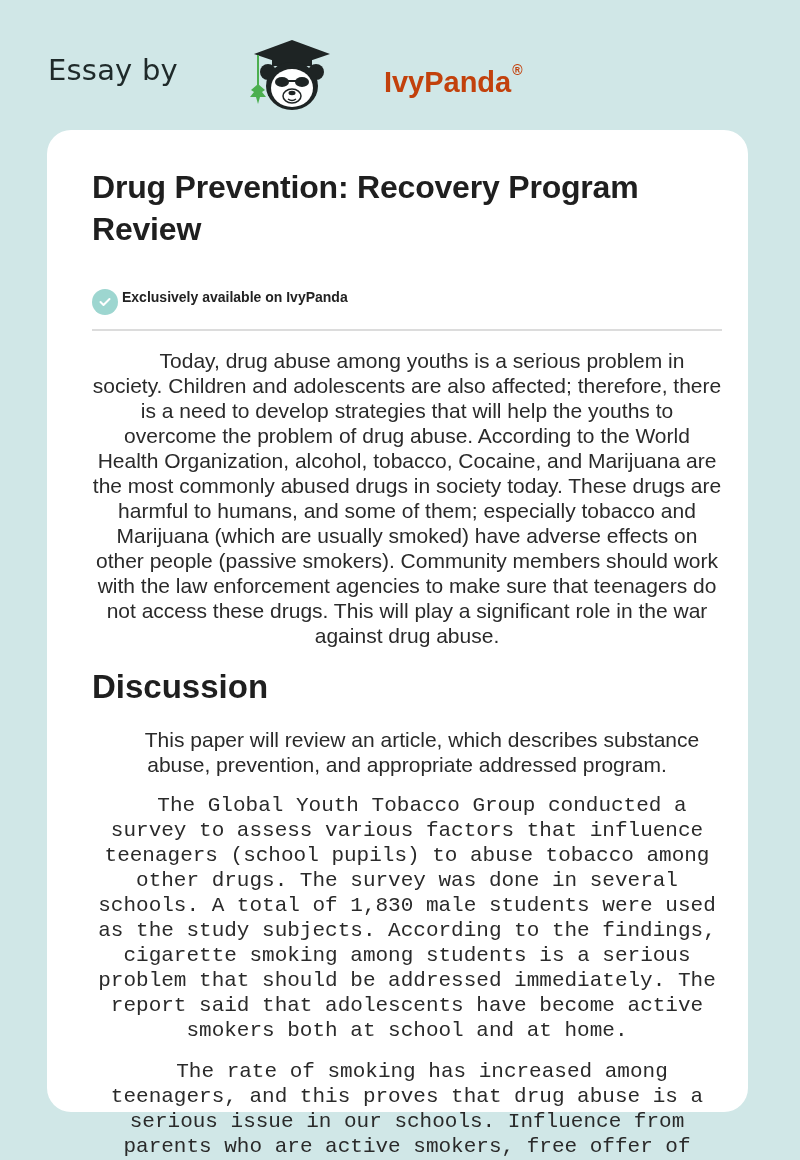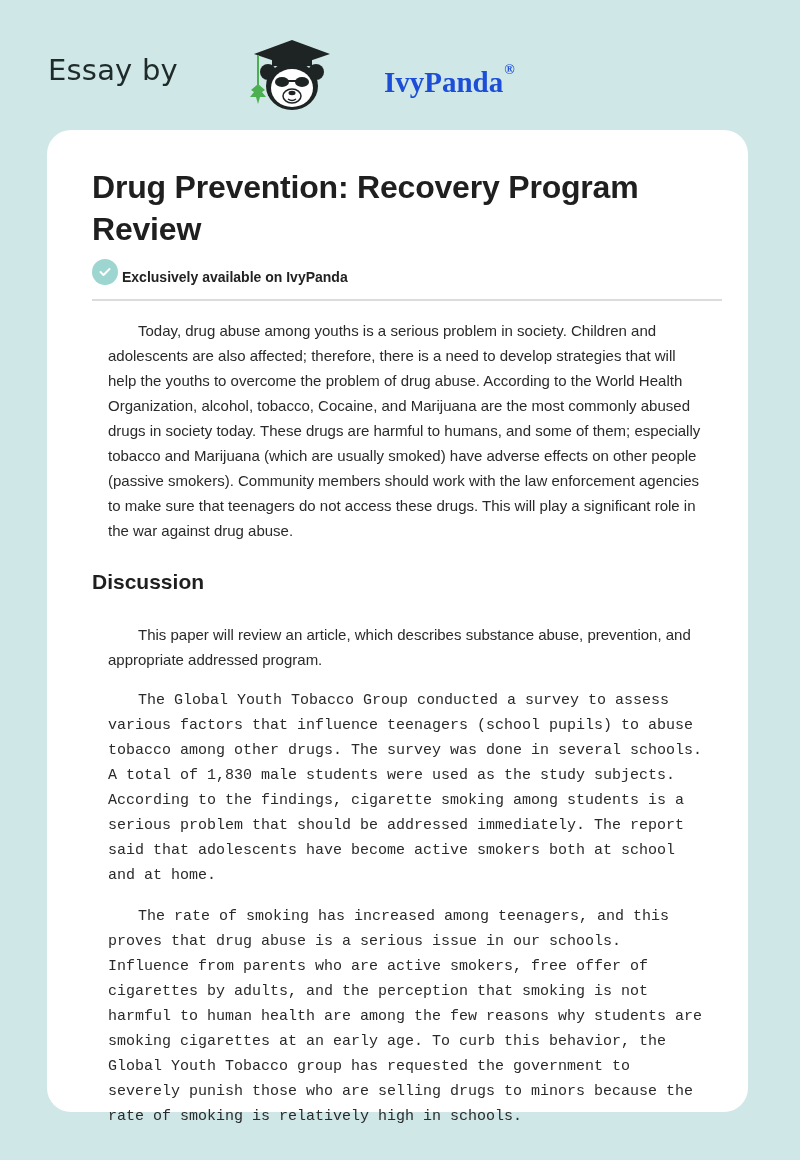--- a/index.html
+++ b/index.html
@@ -32,24 +32,24 @@
       margin-right: 14px;
       margin-top: -8px;
     }
     .brand-logo {
       width: 96px;
       height: 80px;
       display: block;
       margin-left: 6px;
     }
     .brand-name {
-      font-family: Liberation Serif, serif;
+      font-family: Liberation Sans, sans-serif;
       font-weight: bold;
       font-size: 29px;
-      color: #1d4ed8;
+      color: #c2410c;
       margin-left: 2px;
       margin-top: 16px;
     }
     .brand-reg {
       font-size: 14px;
       vertical-align: top;
       position: relative;
       top: -4px;
       margin-left: 1px;
     }
@@ -72,22 +72,22 @@
     .title {
       margin: 36px 0 0 0;
       font-size: 32px;
       line-height: 42px;
       font-weight: bold;
       color: #1f1f1f;
       letter-spacing: -0.2px;
     }
     .exclusive {
       display: flex;
-      align-items: flex-end;
-      margin-top: 9px;
+      align-items: flex-start;
+      margin-top: 39px;
       height: 26px;
     }
     .check-circle {
       width: 26px;
       height: 26px;
       border-radius: 50%;
       background: #9dd6d0;
       display: flex;
       align-items: center;
       justify-content: center;
@@ -98,29 +98,30 @@
       font-size: 14px;
       font-weight: bold;
       color: #222222;
     }
     .divider {
       height: 2px;
       background: #dcdcdc;
       margin-top: 14px;
     }
     .para {
-      font-size: 15px;
+      font-size: 21px;
       line-height: 25px;
       color: #2a2a2a;
       text-indent: 30px;
-      margin: 16px;
+      margin: 0;
+      text-align: center;
     }
     .para.first { margin-top: 17px; }
     .section-heading {
-      font-size: 21px;
+      font-size: 33px;
       font-weight: bold;
       color: #1f1f1f;
       margin: 22px 0 0 0;
       line-height: 34px;
     }
     .para.after-heading { margin-top: 23px; }
     .para.spaced { margin-top: 16px; font-family: Liberation Mono, monospace; }
   </style>
 </head>
 <body>

